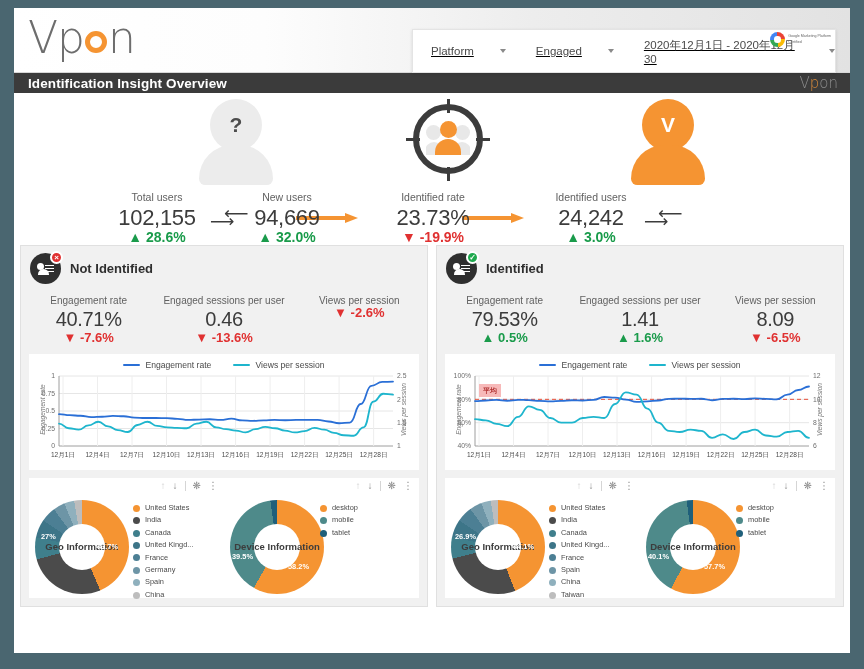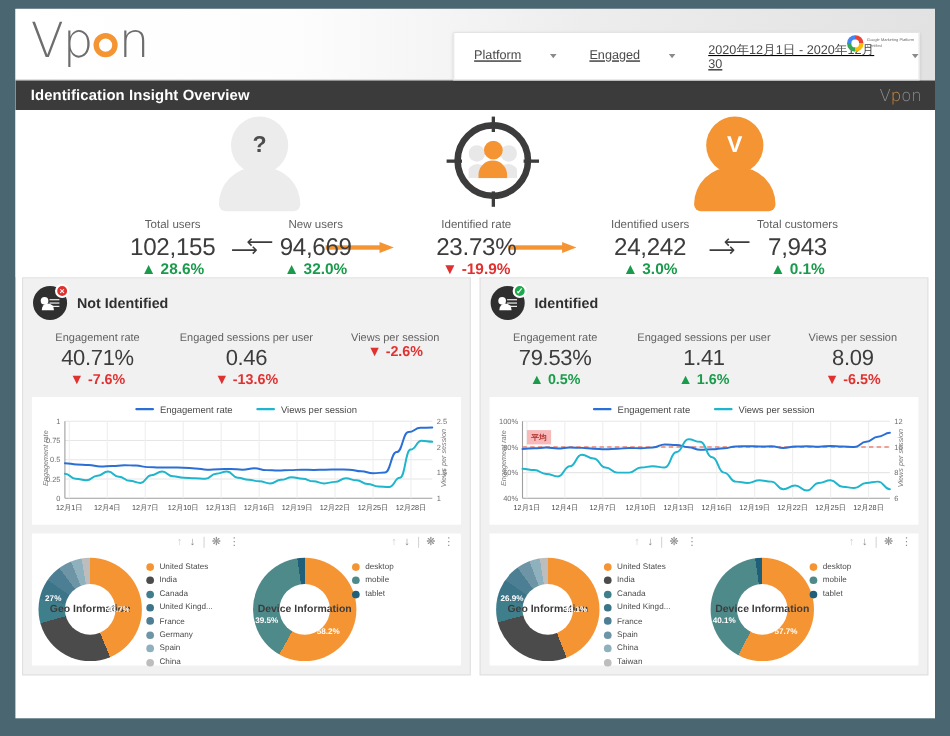--- a/index.html
+++ b/index.html
@@ -59,21 +59,21 @@
     position: relative;
   }
   .gcert-ring::after {
     content:''; position:absolute; left:4.2px; top:4.2px; width:6.6px; height:6.6px;
     border-radius:50%; background:#fff;
   }
   .gcert-txt { font-size: 3.6px; color: #666; line-height: 1.45; }
 
   
   .titlebar {
-    height: 27px; background: #3b3b3b; color: #fff;
+    height: 20px; background: #3b3b3b; color: #fff;
     display: flex; align-items: center; justify-content: space-between;
     padding: 0 12px 0 14px;
   }
   .title-text { font-size: 13.5px; font-weight: bold; letter-spacing: .1px; }
   .title-logo { font-size: 15px; color: #8c8c8c; font-family: "DejaVu Sans", sans-serif; font-weight: 300; }
   .title-logo i { color: #d98a3a; font-style: normal; }
 
   
   .funnel { position: relative; height: 152px; background: #fff; }
   .hero-row { position: relative; height: 98px; }
@@ -321,25 +321,20 @@
       </div>
       <div class="kpi k3">
         <div class="kpi-label">Identified rate</div>
         <div class="kpi-value">23.73%</div>
         <div class="kpi-delta down">▼&nbsp;<span>-19.9%</span></div>
       </div>
       <div class="kpi k4">
         <div class="kpi-label">Identified users</div>
         <div class="kpi-value">24,242</div>
         <div class="kpi-delta up">▲&nbsp;<span>3.0%</span></div>
-      </div>
-      <div class="kpi k5">
-        <div class="kpi-label">Total customers</div>
-        <div class="kpi-value">7,943</div>
-        <div class="kpi-delta up">▲&nbsp;<span>0.1%</span></div>
       </div>
     </div>
   </div>
 
   <div class="panels">
 
     <div class="panel">
       <div class="panel-head">
         <div class="badge-icon">
           <div class="glyph">

